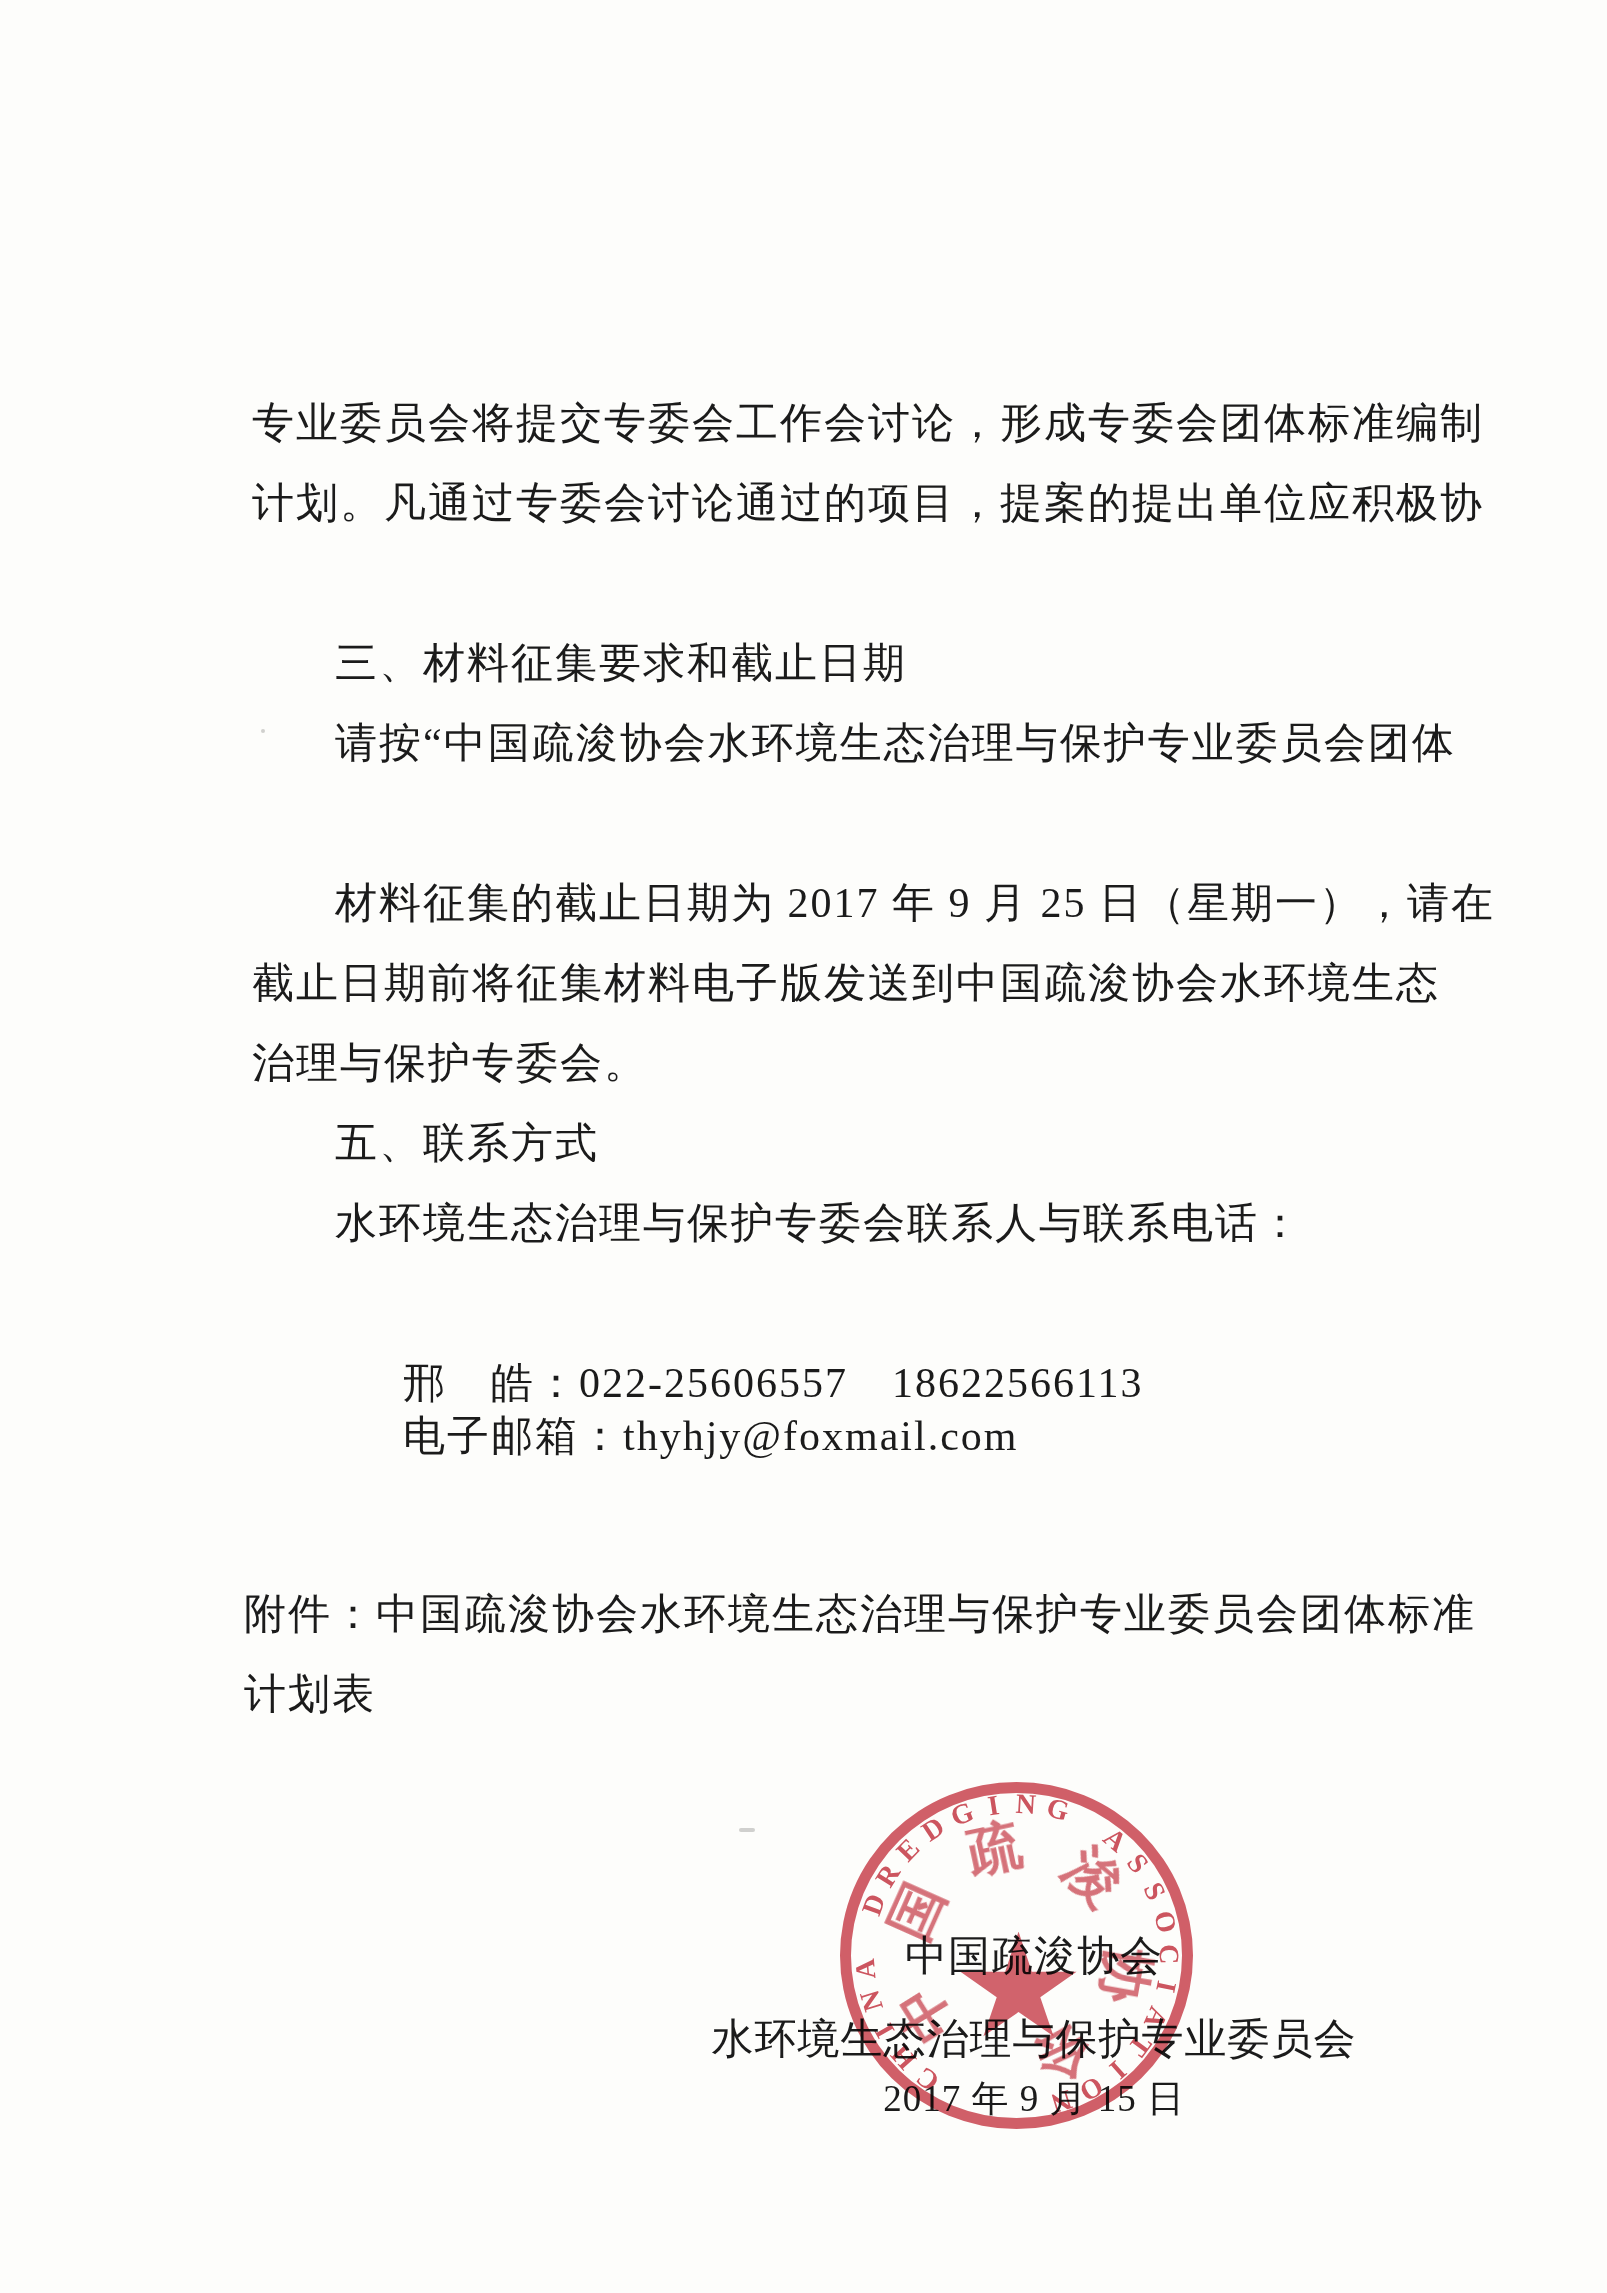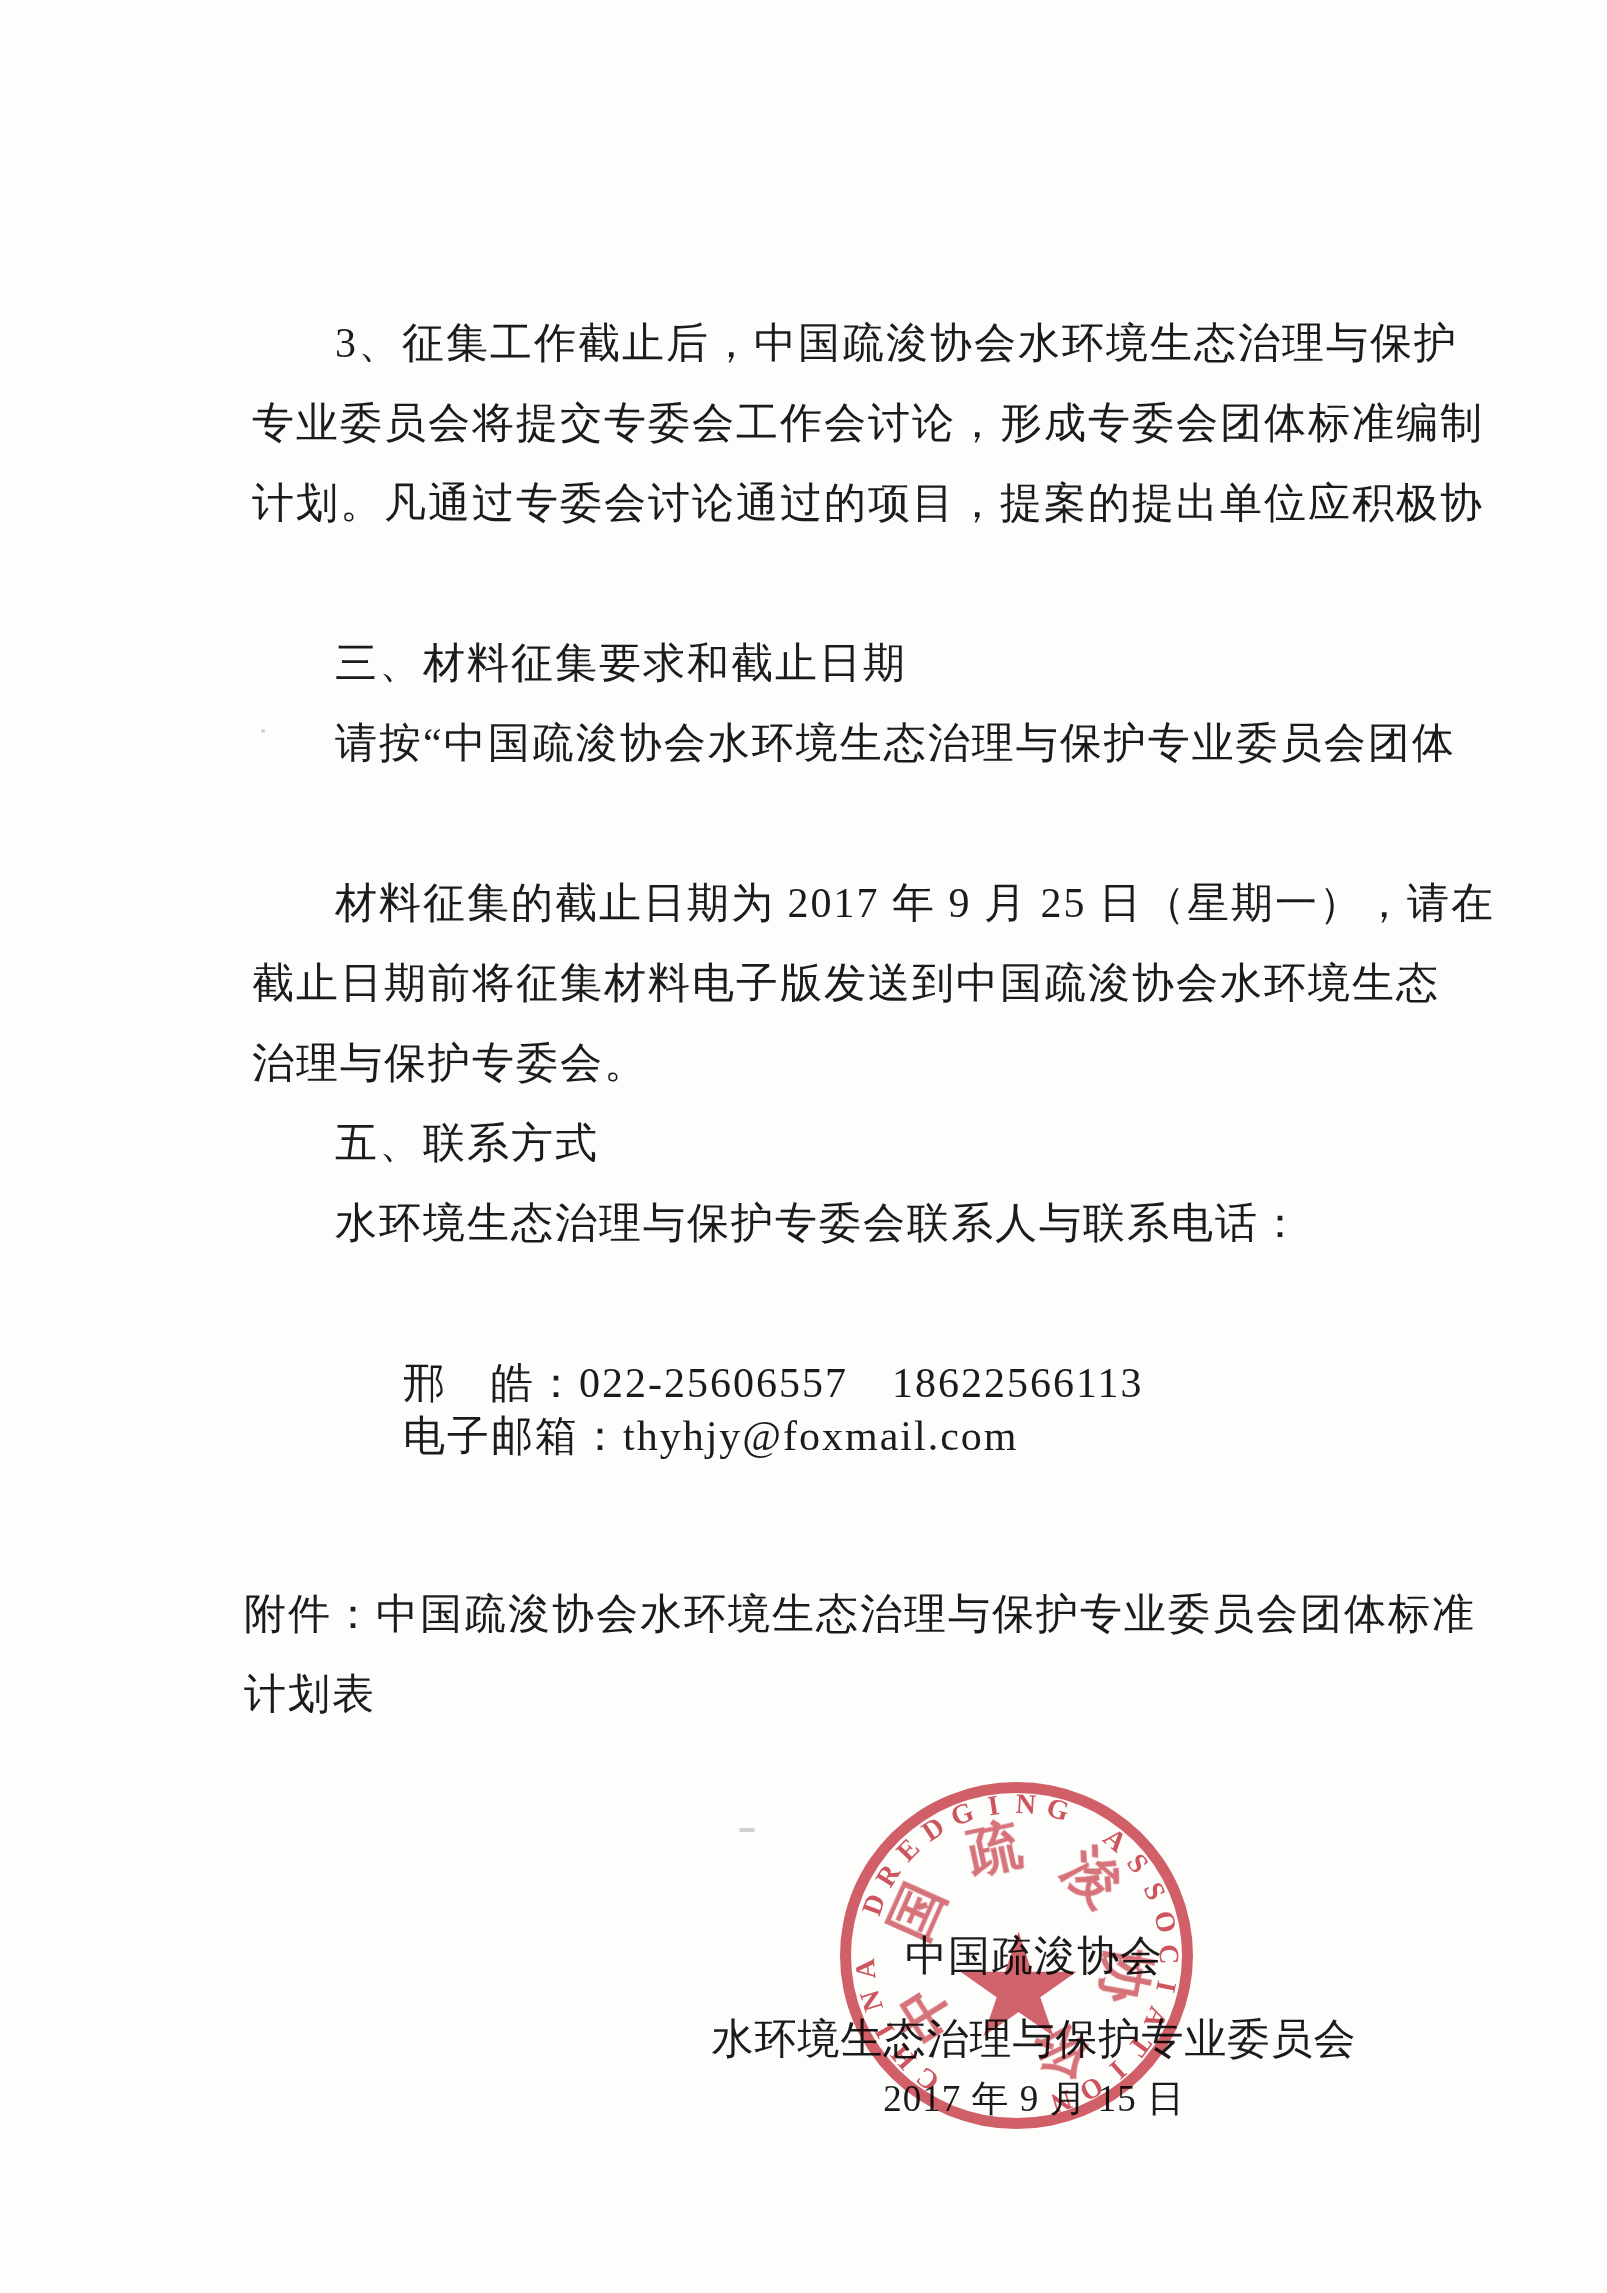--- a/index.html
+++ b/index.html
@@ -98,21 +98,20 @@
     background:#9a9a96;
     opacity:.45;
     border-radius:2px;
   }
 </style>
 </head>
 <body>
 
 <div class="page">
 
-  <p class="line indent-para" style="top:276px">3、征集工作截止后，中国疏浚协会水环境生态治理与保护</p>
   <p class="line indent-none" style="top:356px">专业委员会将提交专委会工作会讨论，形成专委会团体标准编制</p>
   <p class="line indent-none" style="top:436px">计划。凡通过专委会讨论通过的项目，提案的提出单位应积极协</p>
   <p class="line indent-para" style="top:596px">三、材料征集要求和截止日期</p>
   <p class="line indent-para" style="top:676px">请按“中国疏浚协会水环境生态治理与保护专业委员会团体</p>
   <p class="line indent-para" style="top:836px">材料征集的截止日期为 2017 年 9 月 25 日（星期一），请在</p>
   <p class="line indent-none" style="top:916px">截止日期前将征集材料电子版发送到中国疏浚协会水环境生态</p>
   <p class="line indent-none" style="top:996px">治理与保护专委会。</p>
   <p class="line indent-para" style="top:1076px">五、联系方式</p>
   <p class="line indent-para" style="top:1156px">水环境生态治理与保护专委会联系人与联系电话：</p>
   <p class="line indent-contact" style="top:1316px">邢　皓：022-25606557　18622566113</p>

